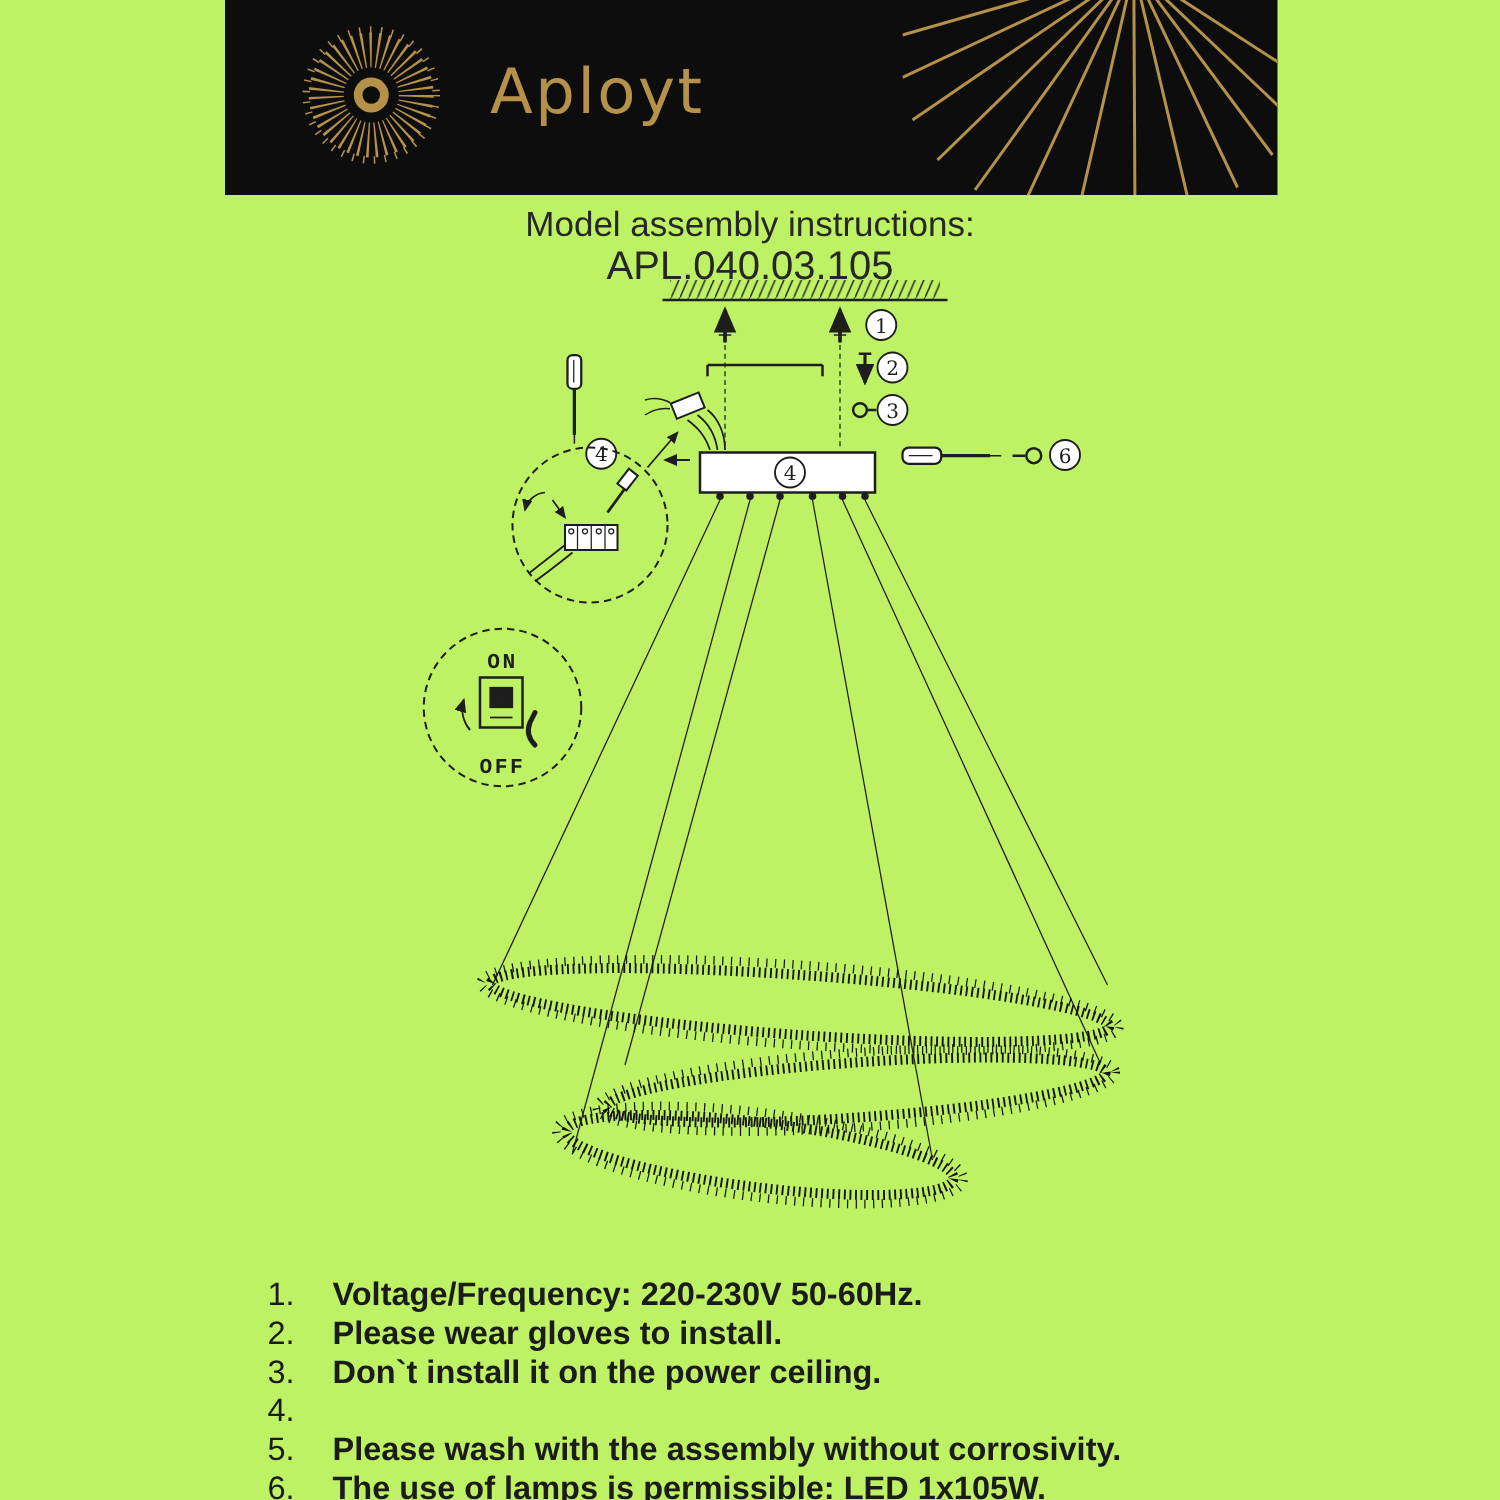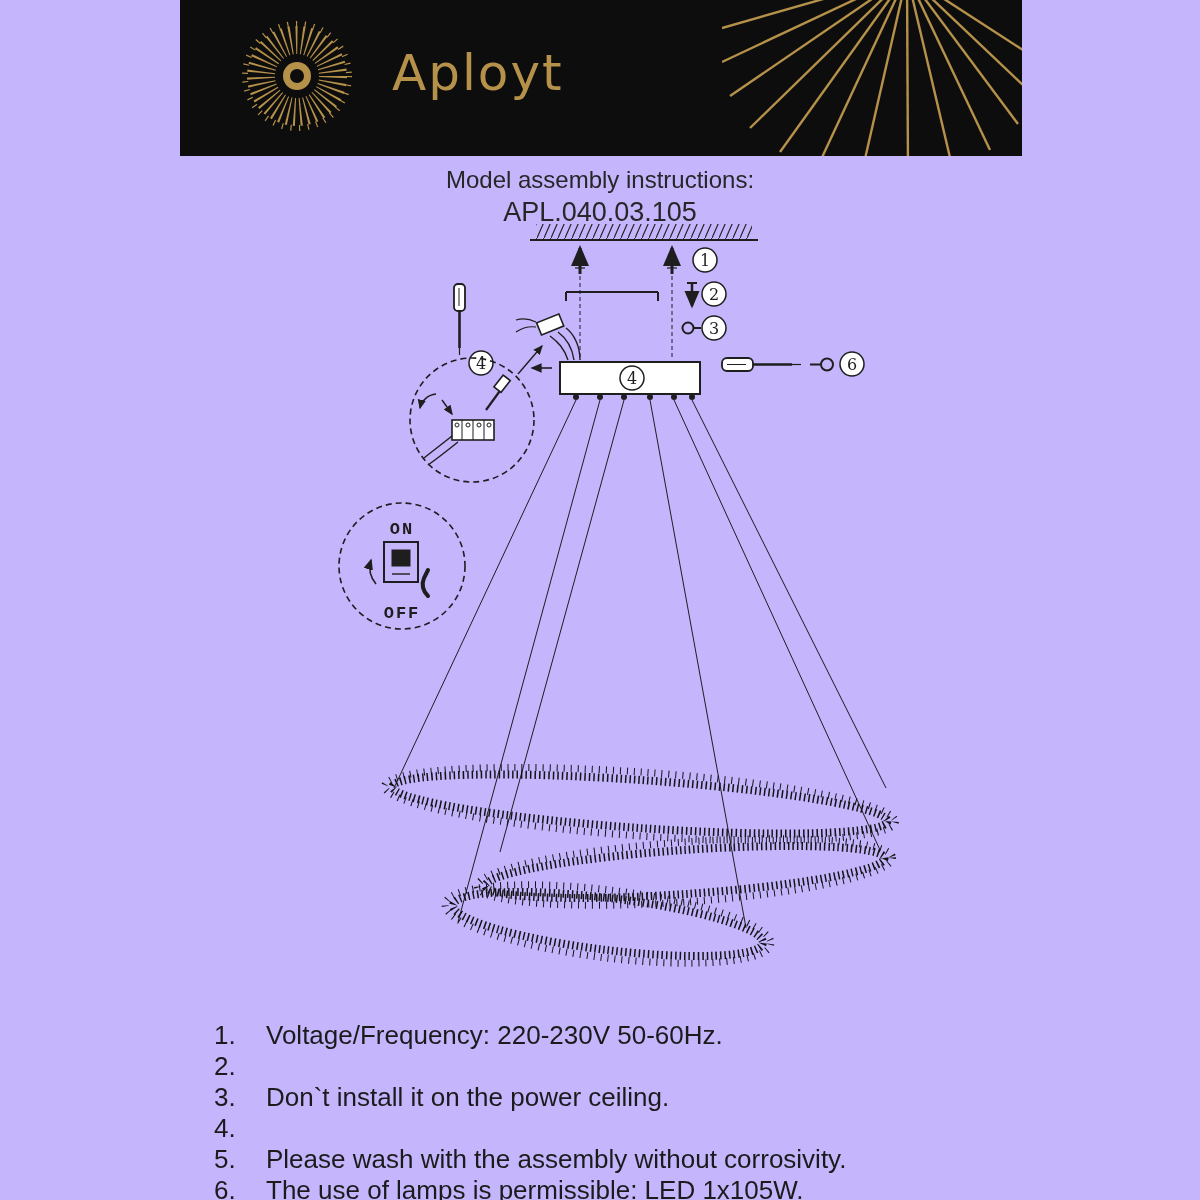--- a/index.html
+++ b/index.html
@@ -1,41 +1,41 @@
 <!DOCTYPE html>
 <html><head>
 <meta charset="utf-8">
 <style>
   * { margin:0; padding:0; box-sizing:border-box; }
   html,body { width:1200px; height:1200px; background:#ffffff; overflow:hidden;
               font-family:"Liberation Sans", sans-serif; color:#1b1b1b; }
-  .page { position:relative; width:1200px; height:1200px; background:#c4b5fd; }
+  .page { position:relative; width:1200px; height:1200px; background:#bef264; }
 
   
   .header { position:absolute; left:180px; top:0; width:842px; height:156px;
             background:#0d0d0d; overflow:hidden; }
   .logo-burst { position:absolute; left:58px; top:16px; }
   .brand { position:absolute; left:212px; top:44px; font-size:50px; font-weight:500;
            letter-spacing:2px; color:#b5914a; font-family:"DejaVu Sans", sans-serif; }
   .rays { position:absolute; right:0; top:0; }
 
   
   .title-block { position:absolute; left:0; top:163px; width:1200px; text-align:center; }
-  .title-line { font-size:24px; font-weight:500; color:#272727; line-height:33px; }
-  .model-line { font-size:27px; font-weight:500; color:#272727; line-height:32px; }
+  .title-line { font-size:28px; font-weight:500; color:#272727; line-height:33px; }
+  .model-line { font-size:32px; font-weight:500; color:#272727; line-height:32px; }
 
   
   .diagram { position:absolute; left:180px; top:222px; width:840px; height:800px; }
   .lineart { stroke:#1e1e1e; fill:none; }
 
   
   .instructions { position:absolute; left:214px; top:1020px; width:830px; }
   .inst-row { display:flex; height:31px; align-items:center; }
   .inst-num { width:52px; font-size:26px; color:#1b1b1b; }
-  .inst-text { font-size:26px; color:#1b1b1b; white-space:nowrap; }
+  .inst-text { font-size:26px; color:#1b1b1b; white-space:nowrap;font-weight:bold; }
 </style>
 </head>
 <body>
 
 <div class="page">
 
   <div class="header">
     <svg class="logo-burst" width="118" height="120" viewBox="0 0 118 120">
       <circle cx="59" cy="60" r="36" fill="none" stroke="#b5914a" stroke-width="28" stroke-dasharray="1.6 4.2"></circle>
       <circle cx="59" cy="60" r="52" fill="none" stroke="#b5914a" stroke-width="6" stroke-dasharray="1.2 7.5"></circle>
@@ -218,20 +218,21 @@
     </g>
   </svg>
 
   <div class="instructions">
     <div class="inst-row">
       <span class="inst-num">1.</span>
       <span class="inst-text">Voltage/Frequency: 220-230V 50-60Hz.</span>
     </div>
     <div class="inst-row">
       <span class="inst-num">2.</span>
+      <span class="inst-text">Please wear gloves to install.</span>
     </div>
     <div class="inst-row">
       <span class="inst-num">3.</span>
       <span class="inst-text">Don`t install it on the power ceiling.</span>
     </div>
     <div class="inst-row">
       <span class="inst-num">4.</span>
     </div>
     <div class="inst-row">
       <span class="inst-num">5.</span>

